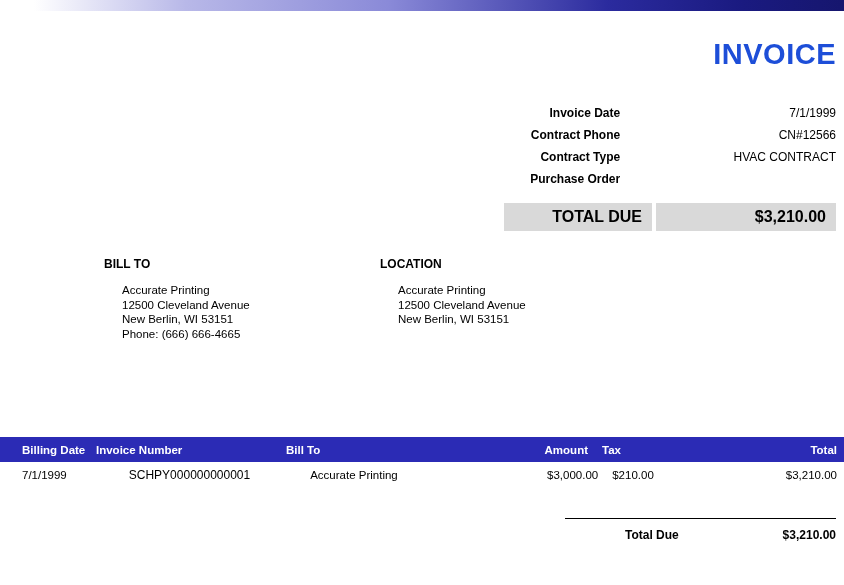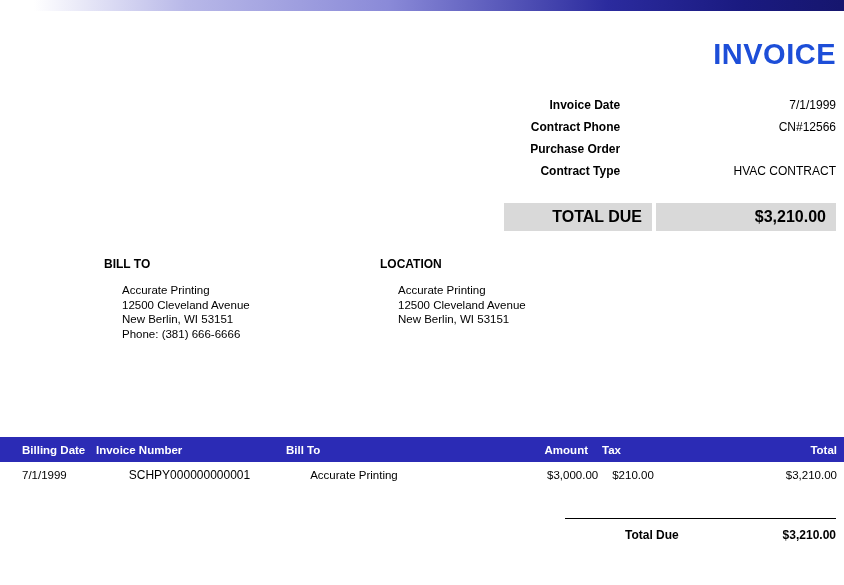--- a/index.html
+++ b/index.html
@@ -41,21 +41,21 @@
   
   .meta {
     position: absolute;
     right: 8px;
     top: 98px;
     width: 400px;
   }
   .meta-row {
     display: flex;
     height: 22px;
-    align-items: flex-start;
+    align-items: flex-end;
     gap: 31px;
   }
   .meta-label {
     width: 208px;
     text-align: right;
     font-size: 12px;
     font-weight: bold;
     padding-right: 8px;
     box-sizing: border-box;
   }
@@ -181,42 +181,42 @@
   <div class="meta">
     <div class="meta-row">
       <div class="meta-label">Invoice Date</div>
       <div class="meta-value">7/1/1999</div>
     </div>
     <div class="meta-row">
       <div class="meta-label">Contract Phone</div>
       <div class="meta-value">CN#12566</div>
     </div>
     <div class="meta-row">
+      <div class="meta-label">Contract Type</div>
+      <div class="meta-value">HVAC CONTRACT</div>
+    </div>
+    <div class="meta-row">
       <div class="meta-label">Purchase Order</div>
       <div class="meta-value"></div>
-    </div>
-    <div class="meta-row">
-      <div class="meta-label">Contract Type</div>
-      <div class="meta-value">HVAC CONTRACT</div>
     </div>
   </div>
 
   <div class="total-due-row">
     <div class="total-due-label">TOTAL DUE</div>
     <div class="total-due-gap"></div>
     <div class="total-due-value">$3,210.00</div>
   </div>
 
   <div class="addr-block addr-bill">
     <div class="addr-head">BILL TO</div>
     <div class="addr-lines">
       <div>Accurate Printing</div>
       <div>12500 Cleveland Avenue</div>
       <div>New Berlin, WI  53151</div>
-      <div>Phone: (381) 666-6666</div>
+      <div>Phone: (666) 666-4665</div>
     </div>
   </div>
 
   <div class="addr-block addr-loc">
     <div class="addr-head">LOCATION</div>
     <div class="addr-lines">
       <div>Accurate Printing</div>
       <div>12500 Cleveland Avenue</div>
       <div>New Berlin, WI 53151</div>
     </div>

